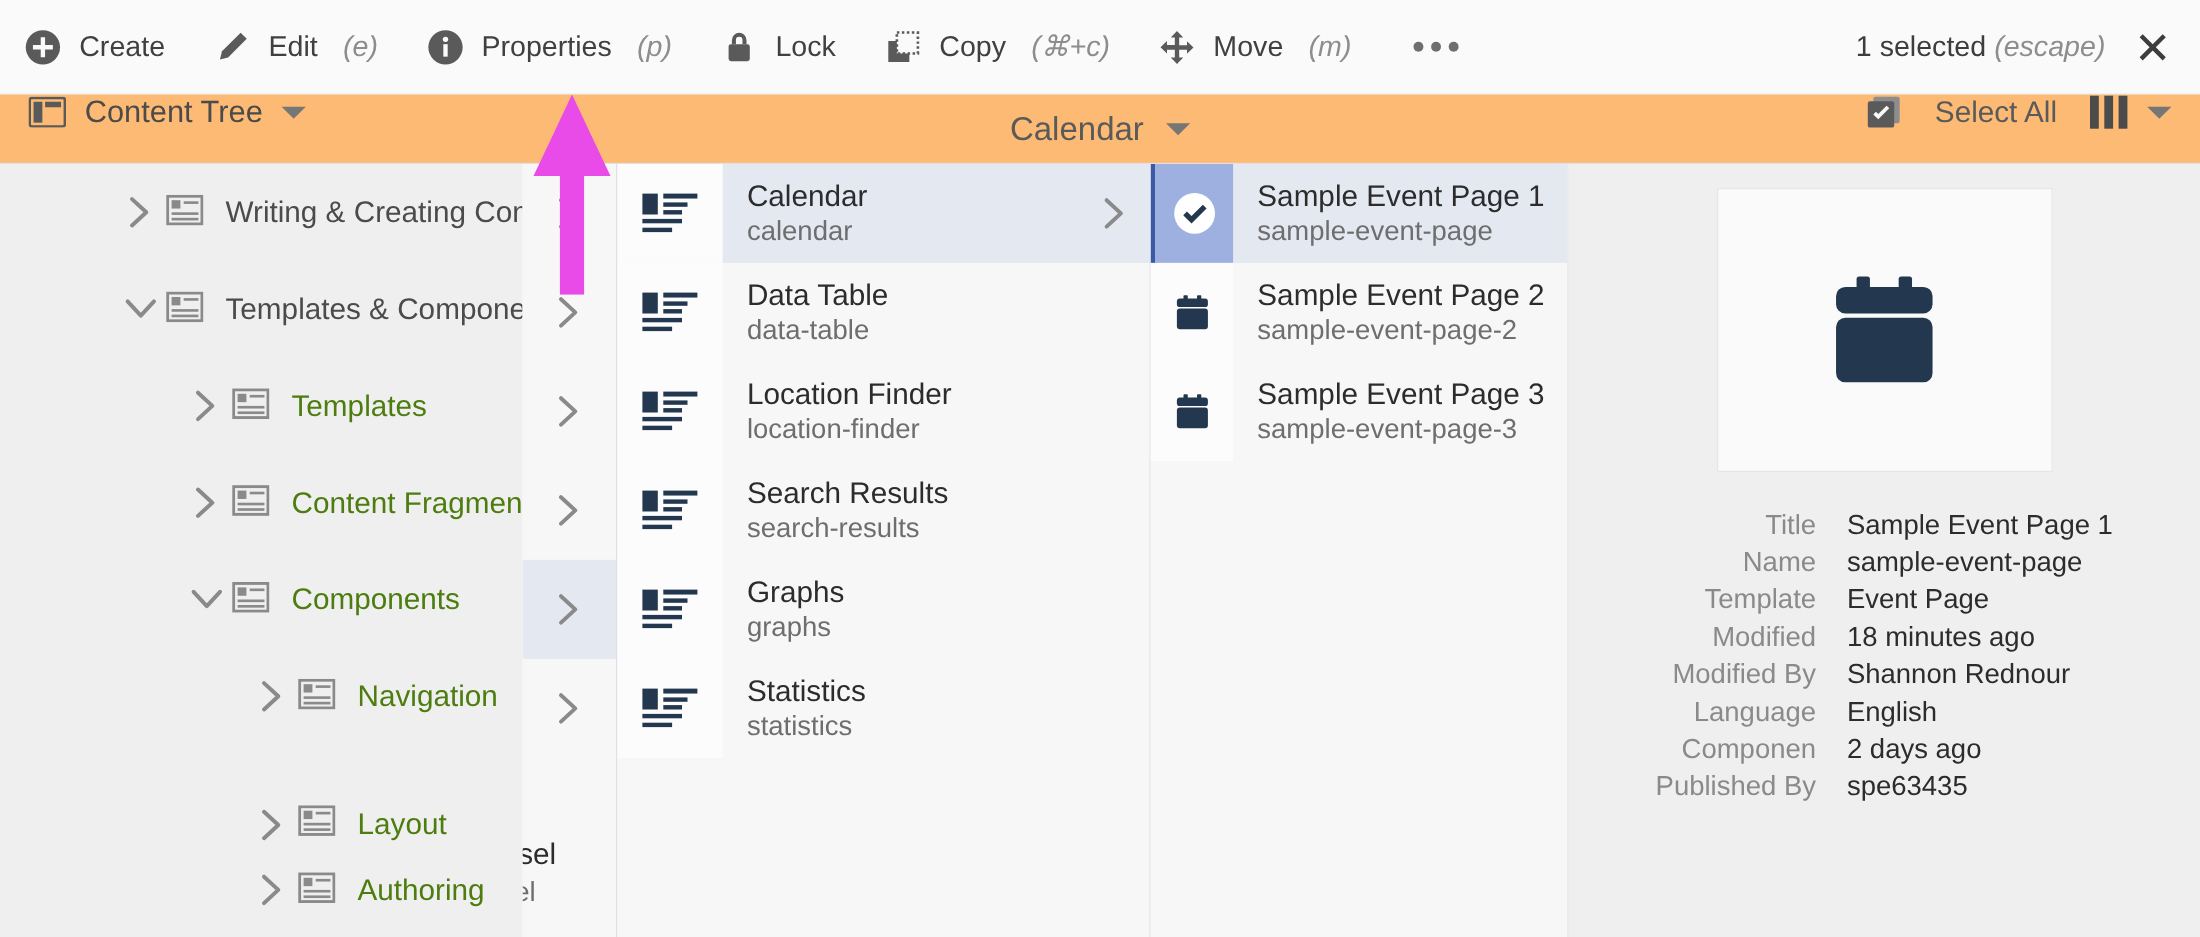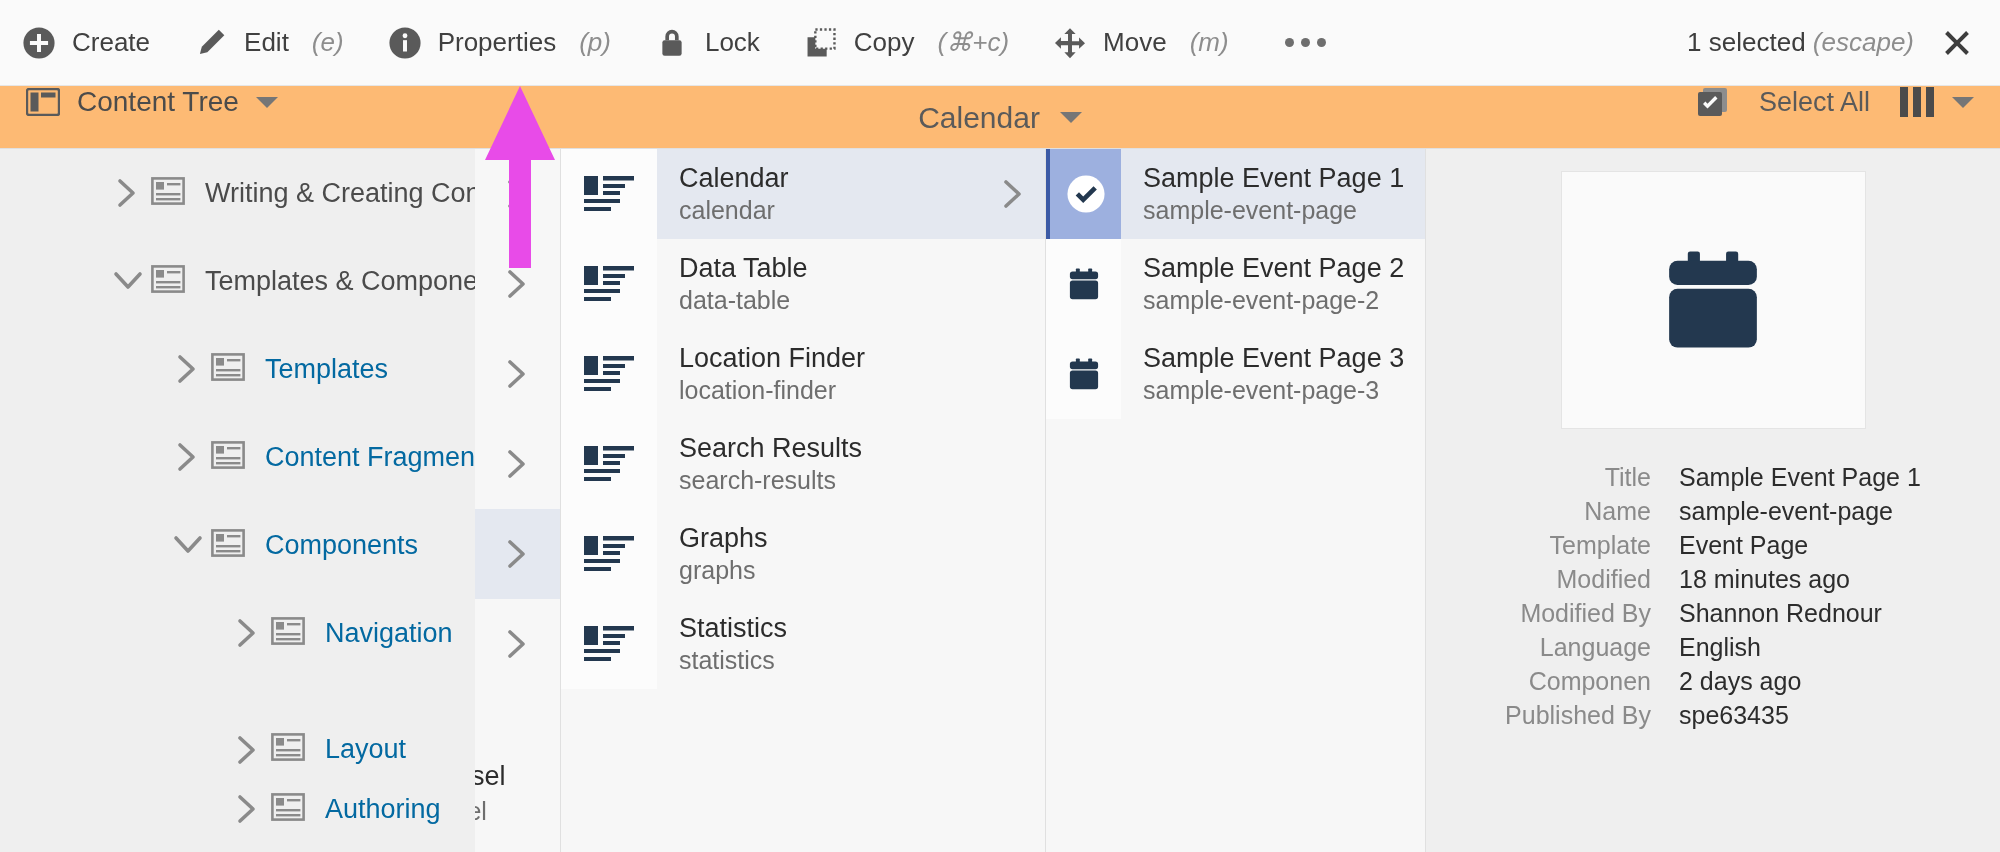--- a/index.html
+++ b/index.html
@@ -75,21 +75,21 @@
   .body { position: absolute; top: 149px; left: 0; width: 2000px; height: 703px; display: flex; }
 
   
   .tree { width: 475px; height: 703px; background: #efefef; flex: 0 0 475px; position: relative; overflow: hidden; }
   .tree-row {
     height: 88px; display: flex; align-items: center; gap: 0;
     cursor: pointer; white-space: nowrap;
   }
   .tree-row .twisty { width: 46px; flex: 0 0 46px; display: flex; align-items: center; justify-content: center; }
   .tree-row .ticon { width: 34px; flex: 0 0 34px; margin-right: 20px; }
-  .tree-row .tlabel { font-size: 27px; color: #0369a1; }
+  .tree-row .tlabel { font-size: 27px; color: #4d7c0f; }
   .tree-row.muted .tlabel { color: #4b4b4b; }
 
   
   .col-narrow {
     width: 86px; flex: 0 0 86px; height: 703px;
     background: #f7f7f7; border-right: 1px solid #e0e0e0;
     position: relative; overflow: hidden;
   }
   .cn-row { height: 90px; display: flex; align-items: center; justify-content: center; }
   .cn-row.sel { background: #e4e8f0; }

